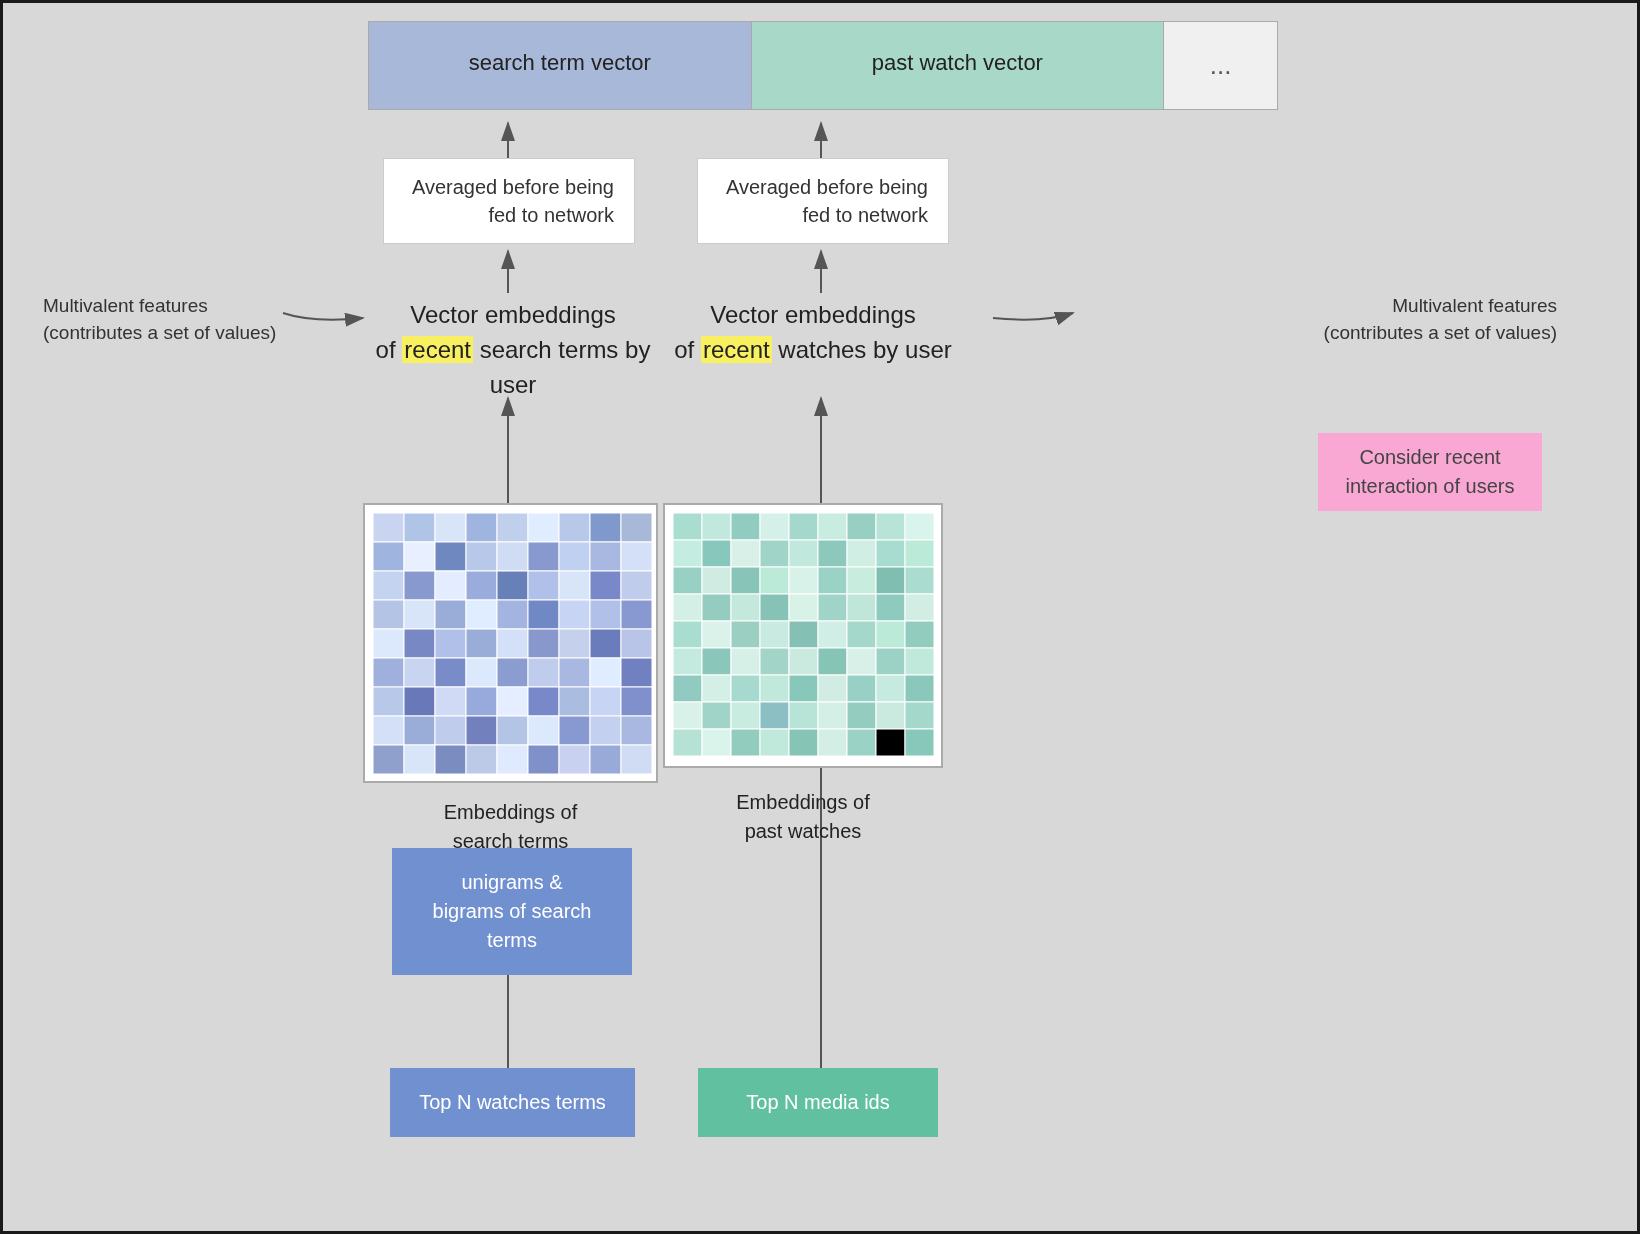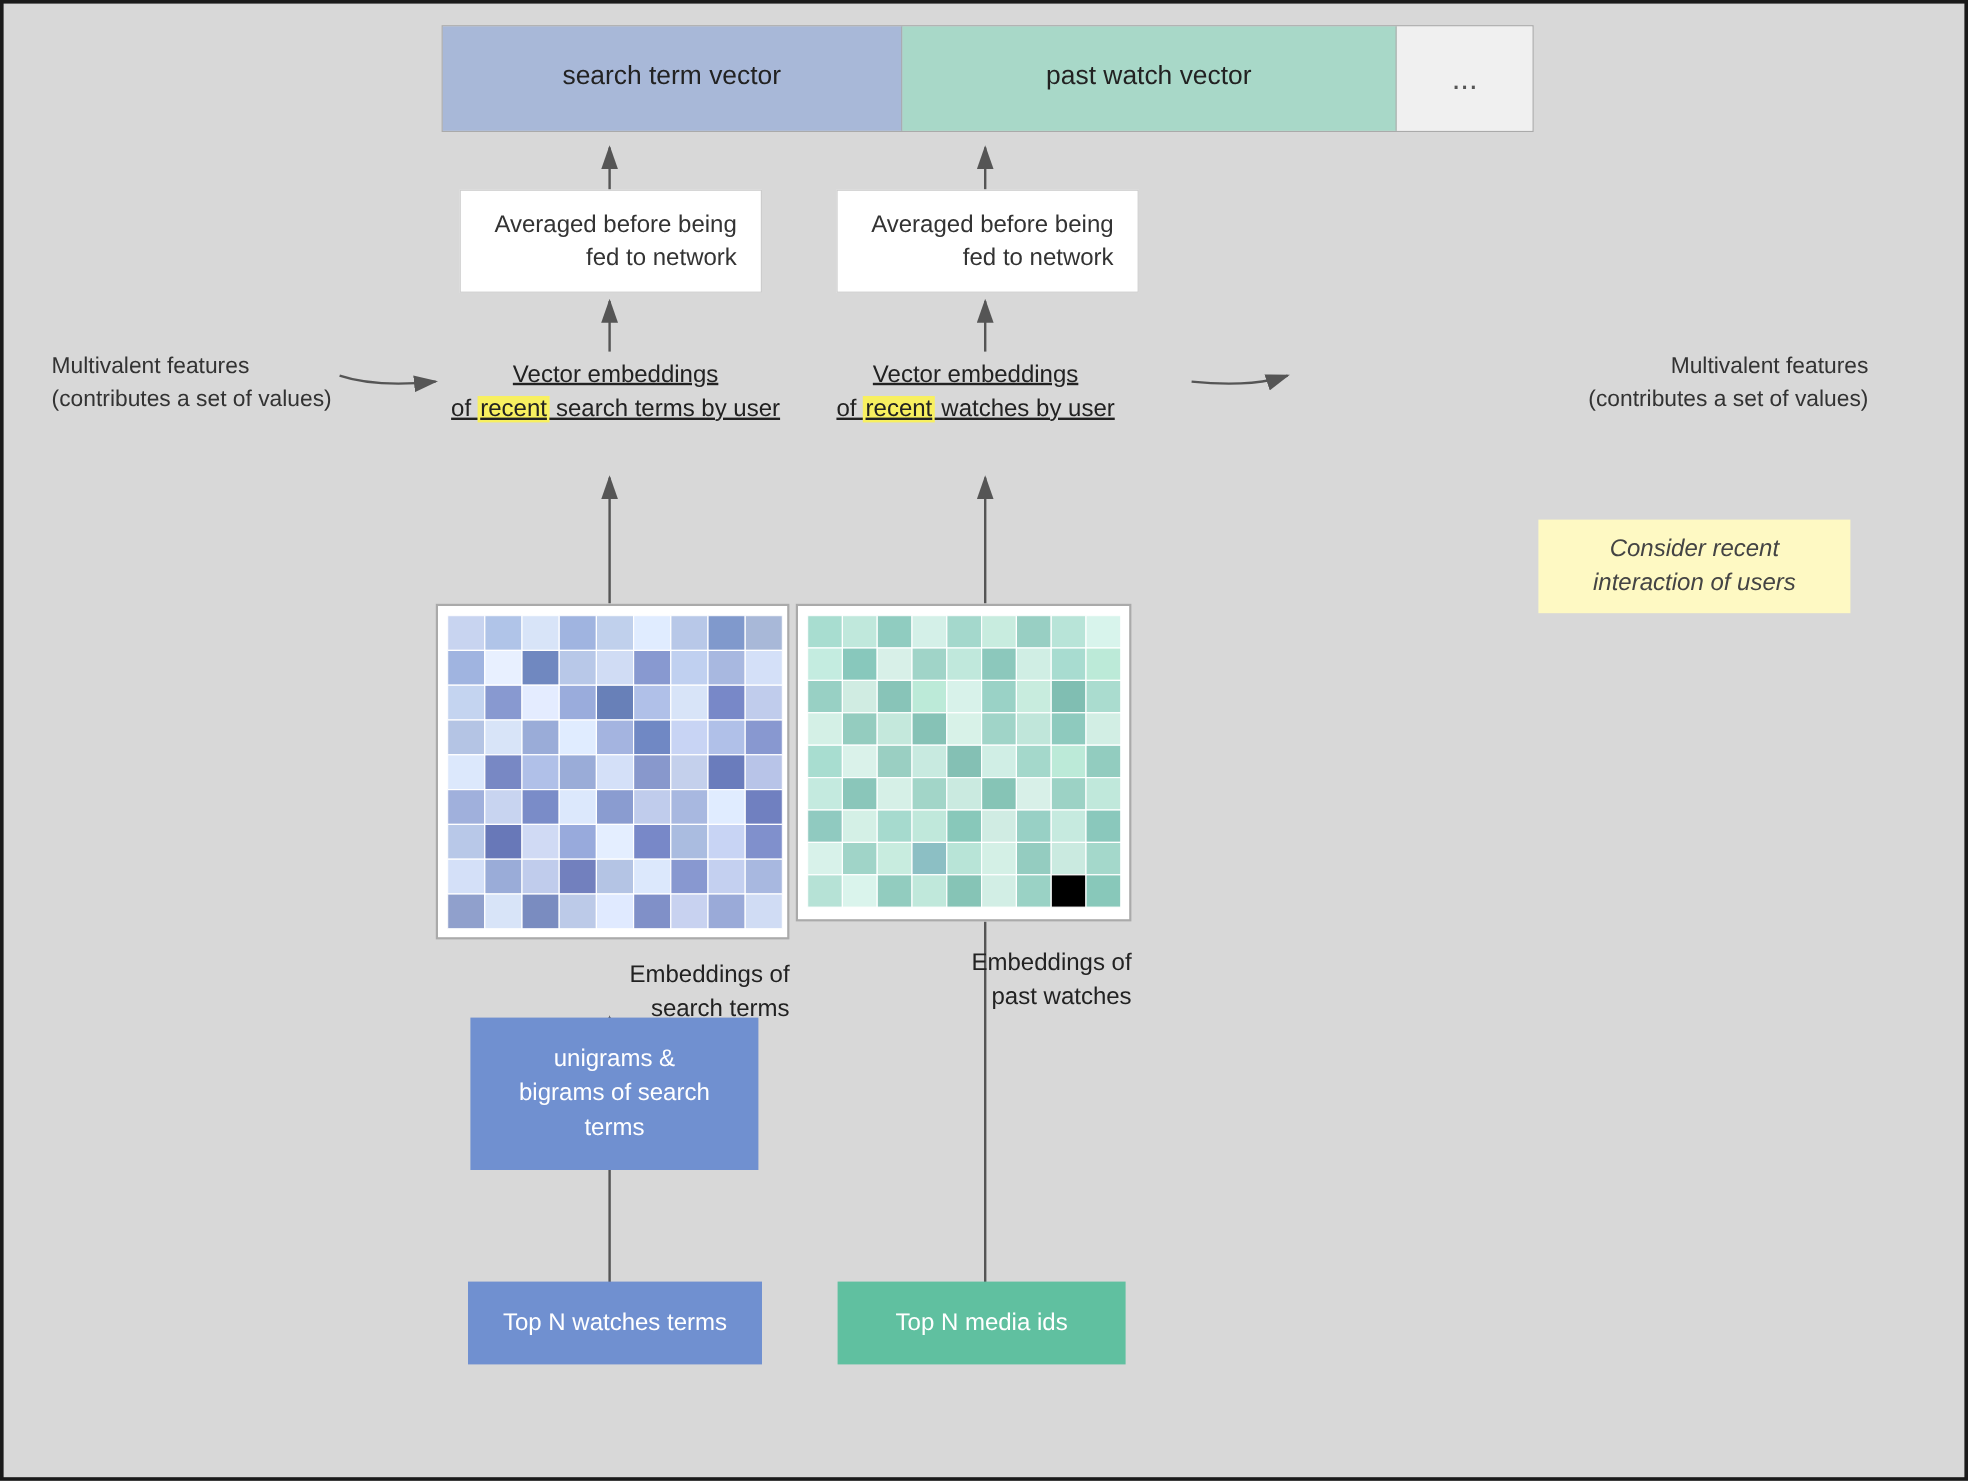--- a/index.html
+++ b/index.html
@@ -58,38 +58,37 @@
 
     .averaged-box-right {
       left: 740px;
       top: 155px;
     }
 
     
     .vec-embed-text {
       position: absolute;
       text-align: center;
-      font-size: 20px;
+      font-size: 24px;
       line-height: 1.45;
       color: #222;
-      text-decoration: underline;
     }
 
     
     .grid-box {
       position: absolute;
       background: white;
       border: 2px solid #aaa;
       padding: 6px;
     }
 
     
     .embed-label {
       position: absolute;
-      text-align: right;
+      text-align: center;
       font-size: 20px;
       line-height: 1.45;
       color: #222;
     }
 
     
     .blue-box {
       position: absolute;
       background: #7090d0;
       border: none;
@@ -134,29 +133,28 @@
       text-align: right;
       line-height: 1.4;
       width: 280px;
     }
 
     
     .consider-box {
       position: absolute;
       right: 100px;
       top: 420px;
-      background: #fef9c3;
+      background: #f9a8d4;
       padding: 10px 16px;
       text-align: center;
       font-size: 20px;
       line-height: 1.45;
       color: #444;
       border: none;
-      width: 260px;
-      font-style: italic;
+      width: 224px;
     }
 
     
     .arrows-svg {
       position: absolute;
       top: 0;
       left: 0;
       width: 100%;
       height: 100%;
       pointer-events: none;

